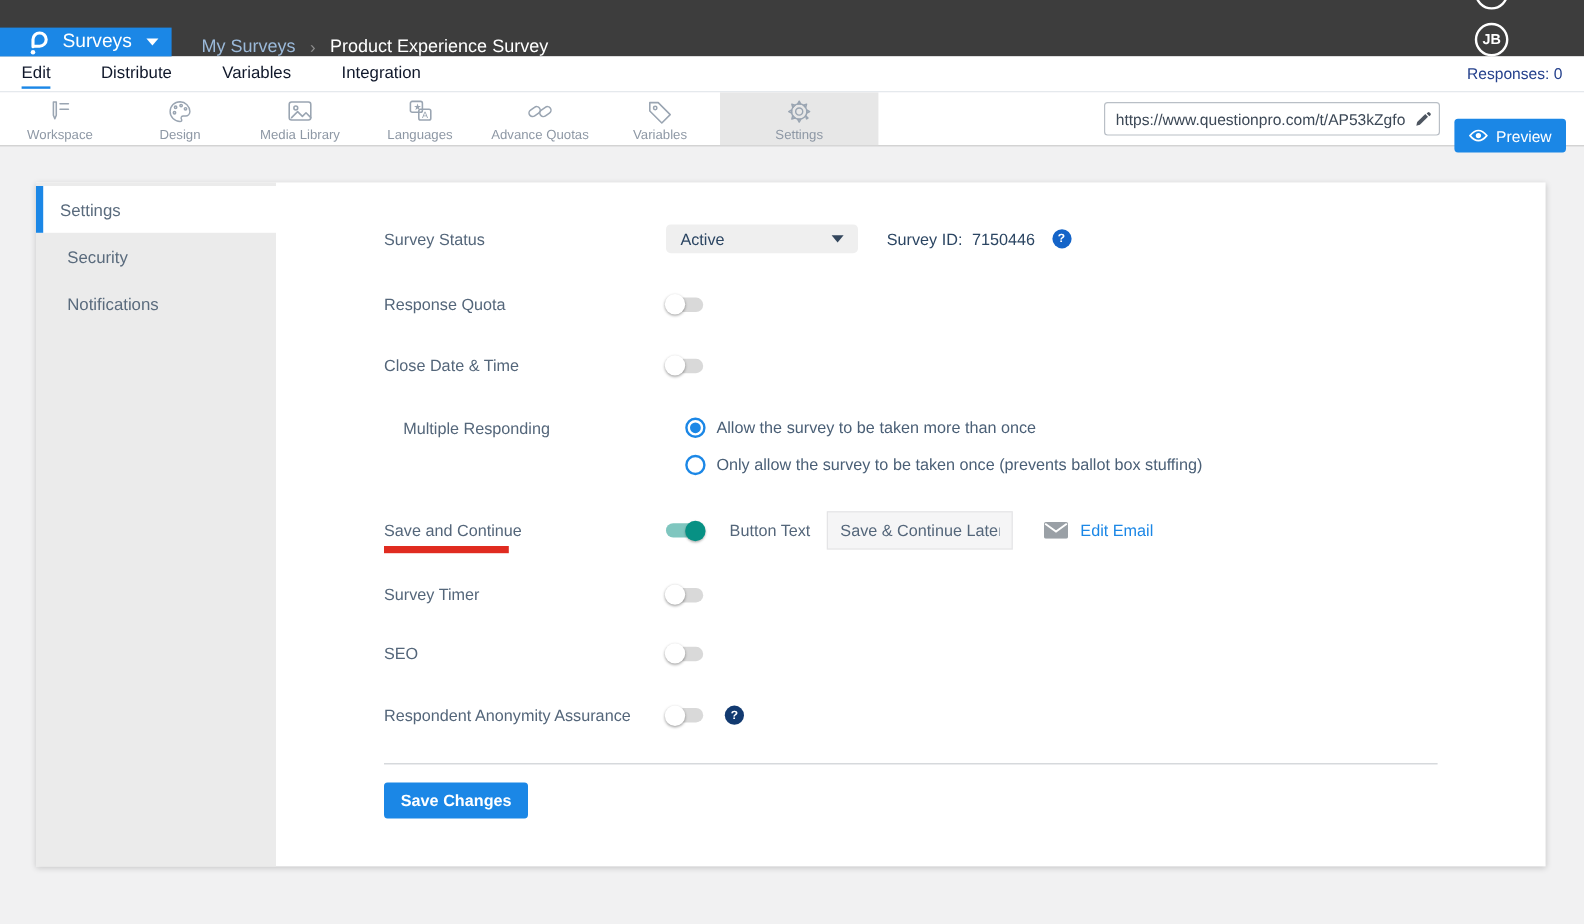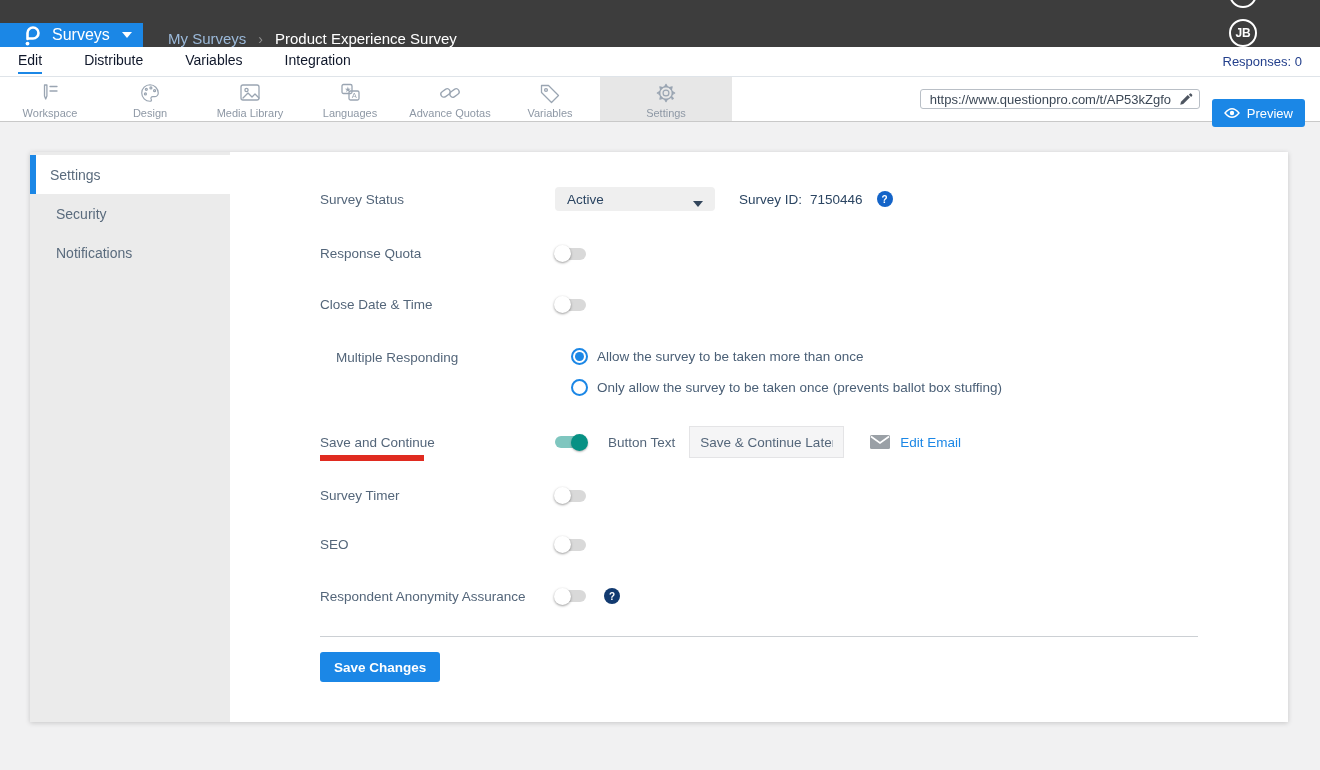--- a/index.html
+++ b/index.html
@@ -60,21 +60,21 @@
   .tool-item {
     width:100px; display:flex; flex-direction:column; align-items:center;
     justify-content:center; gap:3px; cursor:pointer; padding-top:2px;
   }
   .tool-item.selected { background:#e7e7e7; width:132px; }
   .tool-item .t-icon { height:22px; display:flex; align-items:center; justify-content:center; color:#98a2ae; }
   .tool-item .t-label { font-size:11px; color:#8e98a5; white-space:nowrap; }
   .tool-item svg { stroke:#9aa5b2; fill:none; stroke-width:1.3; stroke-linecap:round; stroke-linejoin:round; }
   .toolbar-right { margin-left:auto; display:flex; align-items:center; gap:12px; padding-right:15px; }
   .url-box {
-    width:280px; height:20px; border:1px solid #b9bfc6; border-radius:3px; background:#fff;
+    width:280px; height:28px; border:1px solid #b9bfc6; border-radius:3px; background:#fff;
     display:flex; align-items:center; padding:0 6px 0 9px;
   }
   .url-box input {
     flex:1; border:none; outline:none; font-size:13px; color:#3c4856; background:transparent;
     font-family:"Liberation Sans", sans-serif; min-width:0;
   }
   .preview-btn {
     height:28px; padding:0 12px; background:#1b87e6; border:none; border-radius:3px;
     color:#fff; font-size:13px; display:flex; align-items:center; gap:7px; cursor:pointer;
     font-family:"Liberation Sans", sans-serif;
@@ -93,21 +93,21 @@
     font-size:14px; color:#5a6b7d; cursor:pointer; border-left:6px solid transparent;
   }
   .side-item.active { background:#fff; border-left-color:#1b87e6; padding-left:14px; }
 
   .content { flex:1; padding:32px 0 0 90px; position:relative; }
   .form-row { display:flex; align-items:center; }
   .form-label { width:235px; font-size:13.5px; color:#54667a; flex-shrink:0; position:relative; }
 
   .status-select {
     width:160px; height:24px; background:#efefef; border-radius:4px; border:none;
-    display:flex; align-items:flex-end; padding:4px 12px; cursor:pointer;
+    display:flex; align-items:center; padding:4px 12px; cursor:pointer;
   }
   .status-select .sel-text { flex:1; font-size:13.5px; color:#2b4562; }
   .sel-caret {
     width:0; height:0; border-left:5px solid transparent; border-right:5px solid transparent;
     border-top:6px solid #33465c;
   }
   .survey-id-wrap { display:flex; align-items:center; margin-left:24px; gap:8px; }
   .survey-id-label, .survey-id-value { font-size:13.5px; color:#2b4562; }
   .help-badge {
     width:16px; height:16px; border-radius:50%; background:#1464c8; color:#fff;

